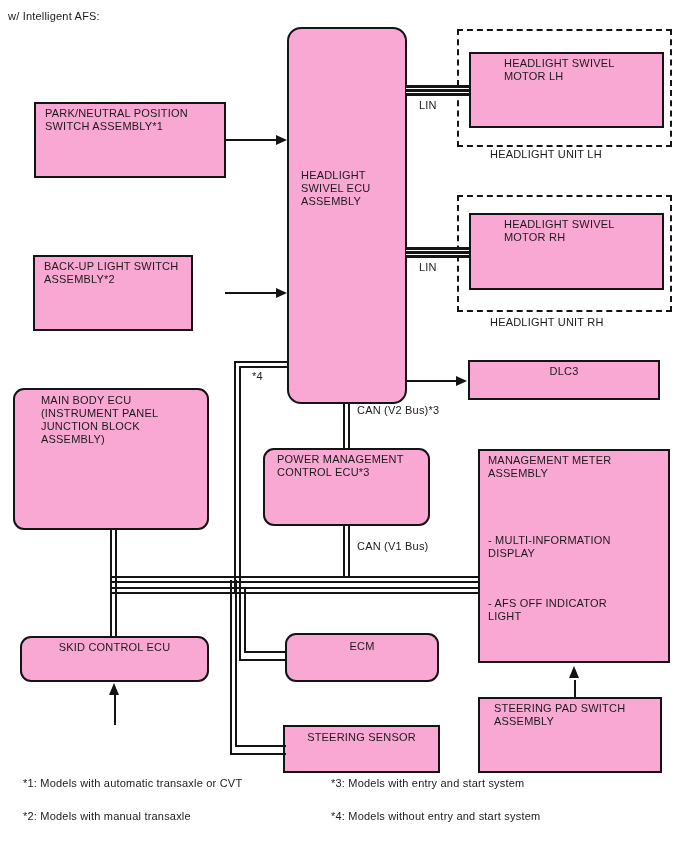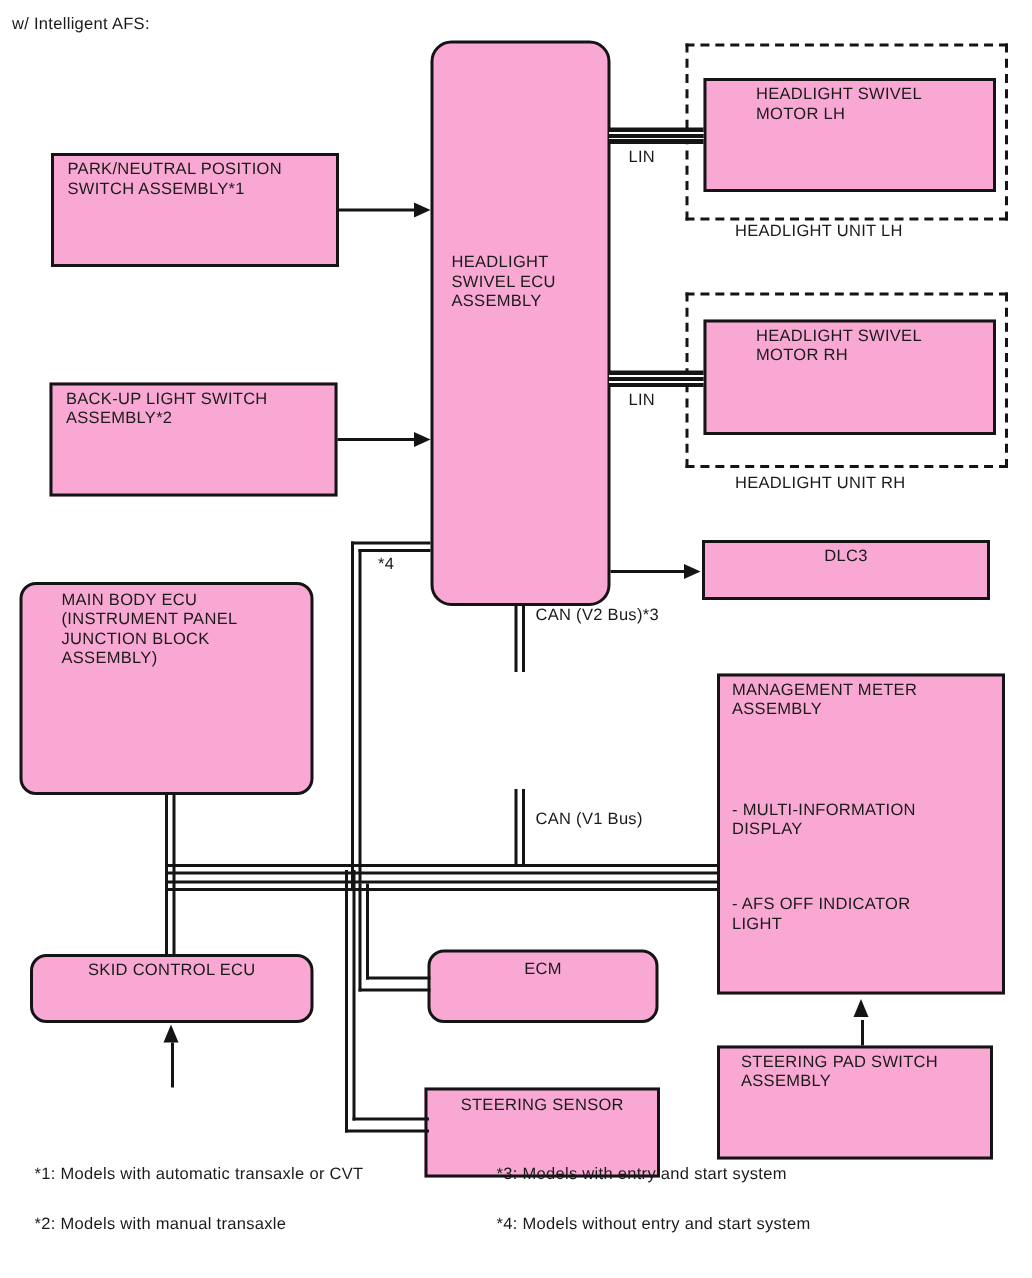--- a/index.html
+++ b/index.html
@@ -35,21 +35,21 @@
   <div class="t" style="left:490px; top:148px;">HEADLIGHT UNIT LH</div>
 
   <div class="dash" style="left:457px; top:195px; width:215px; height:117px;"></div>
   <div class="t" style="left:490px; top:316px;">HEADLIGHT UNIT RH</div>
 
   <div class="bx" style="left:34px; top:102px; width:192px; height:76px;">
     <span class="in" style="left:9px; top:3px;">PARK/NEUTRAL POSITION
 SWITCH ASSEMBLY*1</span>
   </div>
 
-  <div class="bx" style="left:33px; top:255px; width:192px; height:76px;">
+  <div class="bx" style="left:33px; top:255px; width:160px; height:76px;">
     <span class="in" style="left:9px; top:3px;">BACK-UP LIGHT SWITCH
 ASSEMBLY*2</span>
   </div>
 
   <div class="bx" style="left:469px; top:52px; width:195px; height:76px;">
     <span class="in" style="left:33px; top:3px;">HEADLIGHT SWIVEL
 MOTOR LH</span>
   </div>
 
   <div class="bx" style="left:469px; top:213px; width:195px; height:77px;">
@@ -64,21 +64,21 @@
   <div class="bx" style="left:478px; top:449px; width:192px; height:214px;">
     <span class="in" style="left:8px; top:3px;">MANAGEMENT METER
 ASSEMBLY</span>
     <span class="in" style="left:8px; top:83px;">- MULTI-INFORMATION
 DISPLAY</span>
     <span class="in" style="left:8px; top:146px;">- AFS OFF INDICATOR
 LIGHT</span>
   </div>
 
 
-  <div class="bx" style="left:283px; top:725px; width:157px; height:60px;">
+  <div class="bx" style="left:283px; top:725px; width:157px; height:48px;">
     <span class="in ctr" style="top:4px;">STEERING SENSOR</span>
   </div>
 
   <div class="bx" style="left:478px; top:697px; width:184px; height:76px;">
     <span class="in" style="left:14px; top:3px;">STEERING PAD SWITCH
 ASSEMBLY</span>
   </div>
 
   <div class="bx rbx" style="left:287px; top:27px; width:120px; height:377px; border-radius:14px;">
     <span class="in" style="left:12px; top:140px;">HEADLIGHT
@@ -86,20 +86,24 @@
 ASSEMBLY</span>
   </div>
 
   <div class="bx rbx" style="left:13px; top:388px; width:196px; height:142px;">
     <span class="in" style="left:26px; top:4px;">MAIN BODY ECU
 (INSTRUMENT PANEL
 JUNCTION BLOCK
 ASSEMBLY)</span>
   </div>
 
+  <div class="bx rbx" style="left:263px; top:448px; width:167px; height:78px;">
+    <span class="in" style="left:12px; top:3px;">POWER MANAGEMENT
+CONTROL ECU*3</span>
+  </div>
 
   <div class="bx rbx" style="left:285px; top:633px; width:154px; height:49px;">
     <span class="in ctr" style="top:5px;">ECM</span>
   </div>
 
   <div class="bx rbx" style="left:20px; top:636px; width:189px; height:46px;">
     <span class="in ctr" style="top:3px;">SKID CONTROL ECU</span>
   </div>
 
   <div class="lin-bus" style="left:406px; top:85px; width:63px;"></div>

